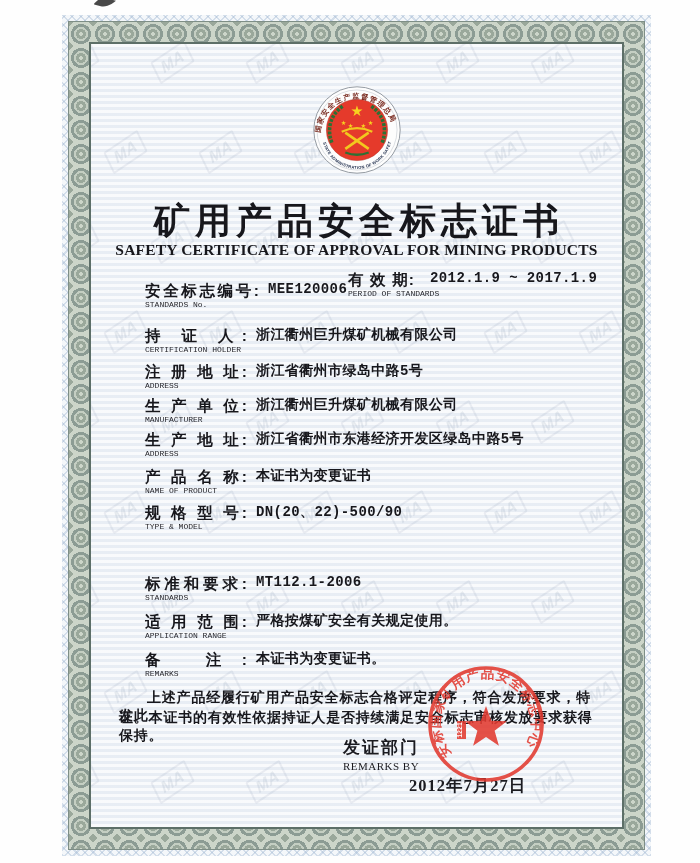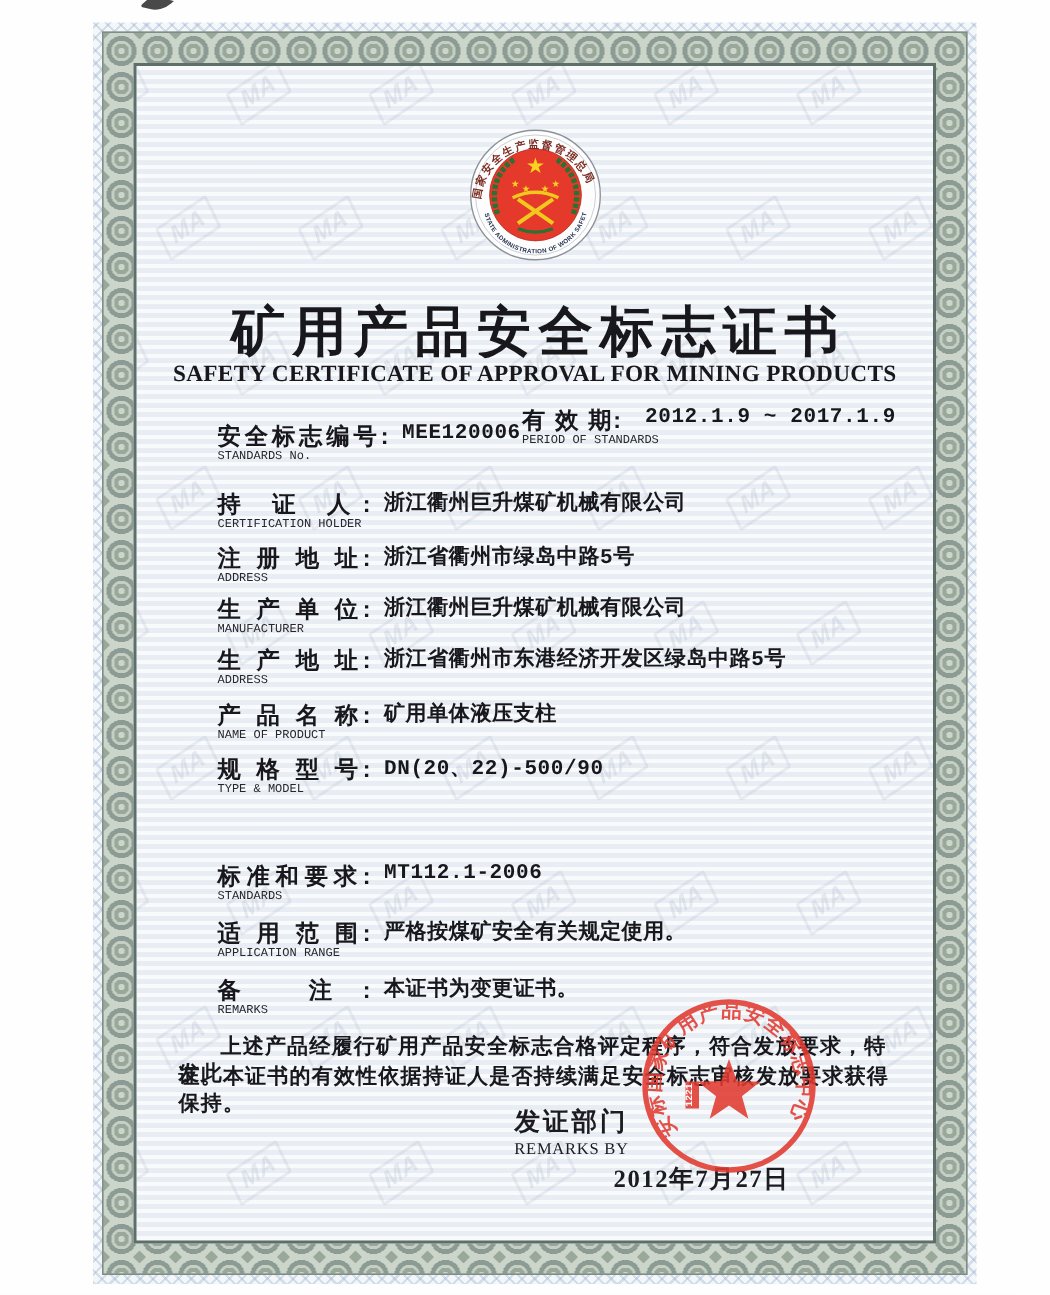--- a/index.html
+++ b/index.html
@@ -171,21 +171,21 @@
           <span class="val">浙江衢州巨升煤矿机械有限公司</span>
           <span class="sub">MANUFACTURER</span>
         </div>
         <div class="row" style="top:386px;">
           <span class="cl">生 产 地 址:</span>
           <span class="val">浙江省衢州市东港经济开发区绿岛中路5号</span>
           <span class="sub">ADDRESS</span>
         </div>
         <div class="row" style="top:423px;">
           <span class="cl">产 品 名 称:</span>
-          <span class="val">矿用单体液压支柱</span>
+          <span class="val">本证书为变更证书</span>
           <span class="sub">NAME OF PRODUCT</span>
         </div>
         <div class="row" style="top:459px;">
           <span class="cl">规 格 型 号:</span>
           <span class="val">DN(20、22)-500/90</span>
           <span class="sub">TYPE &amp; MODEL</span>
         </div>
 
         <div class="row" style="top:530px;">
           <span class="cl">标准和要求:</span>

